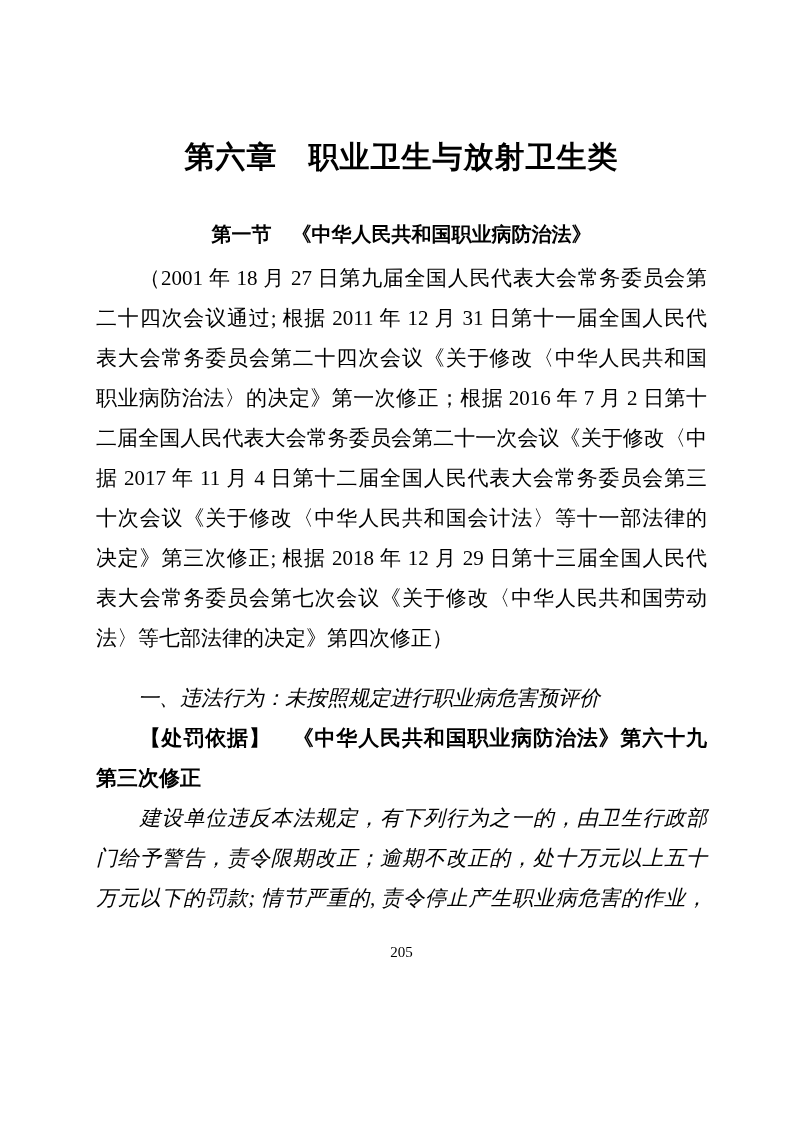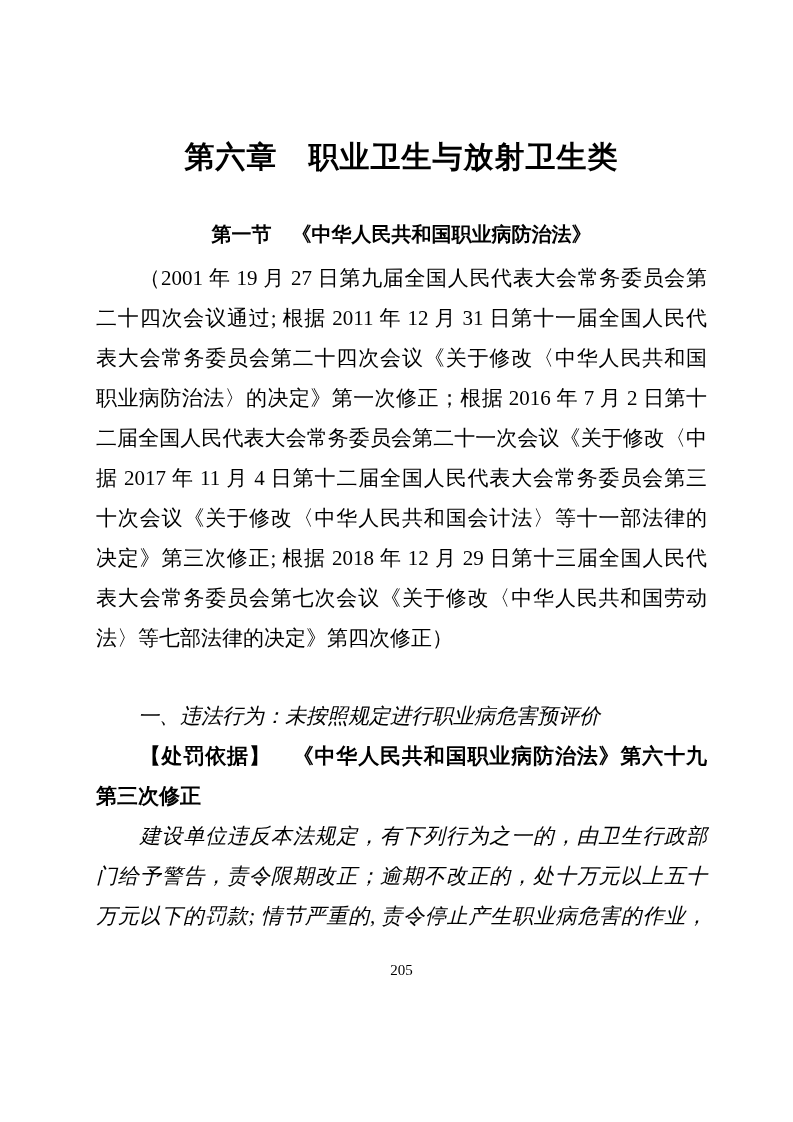--- a/index.html
+++ b/index.html
@@ -57,21 +57,21 @@
   }
   .serif-line {
     font-family: "Liberation Serif", serif;
   }
   .kai {
     
     font-family: "Liberation Serif", serif;
     font-style: italic;
   }
   .violation-heading {
-    margin-top: 38px;
+    margin-top: 20px;
     font-size: 21px;
     line-height: 40px;
     white-space: pre;
   }
   .penalty .line {
     font-family: Liberation Serif, serif;
     font-weight: bold;
   }
   .pagenum {
     margin-top: 24px;
@@ -84,21 +84,21 @@
 </head>
 <body>
 
 <div class="page">
 
   <h1 class="chapter-title">第六章　职业卫生与放射卫生类</h1>
 
   <h2 class="section-title">第一节　《中华人民共和国职业病防治法》</h2>
 
   <div class="para intro">
-    <div class="line j serif-line">　　（2001 年 19 月 27 日第九届全国人民代表大会常务委员会第</div>
+    <div class="line j serif-line">　　（2001 年 18 月 27 日第九届全国人民代表大会常务委员会第</div>
     <div class="line j serif-line">二十四次会议通过; 根据 2011 年 12 月 31 日第十一届全国人民代</div>
     <div class="line j serif-line">表大会常务委员会第二十四次会议《关于修改〈中华人民共和国</div>
     <div class="line j serif-line">职业病防治法〉的决定》第一次修正；根据 2016 年 7 月 2 日第十</div>
     <div class="line j serif-line">二届全国人民代表大会常务委员会第二十一次会议《关于修改〈中</div>
     <div class="line j serif-line">据 2017 年 11 月 4 日第十二届全国人民代表大会常务委员会第三</div>
     <div class="line j serif-line">十次会议《关于修改〈中华人民共和国会计法〉等十一部法律的</div>
     <div class="line j serif-line">决定》第三次修正; 根据 2018 年 12 月 29 日第十三届全国人民代</div>
     <div class="line j serif-line">表大会常务委员会第七次会议《关于修改〈中华人民共和国劳动</div>
     <div class="line serif-line">法〉等七部法律的决定》第四次修正）</div>
   </div>

